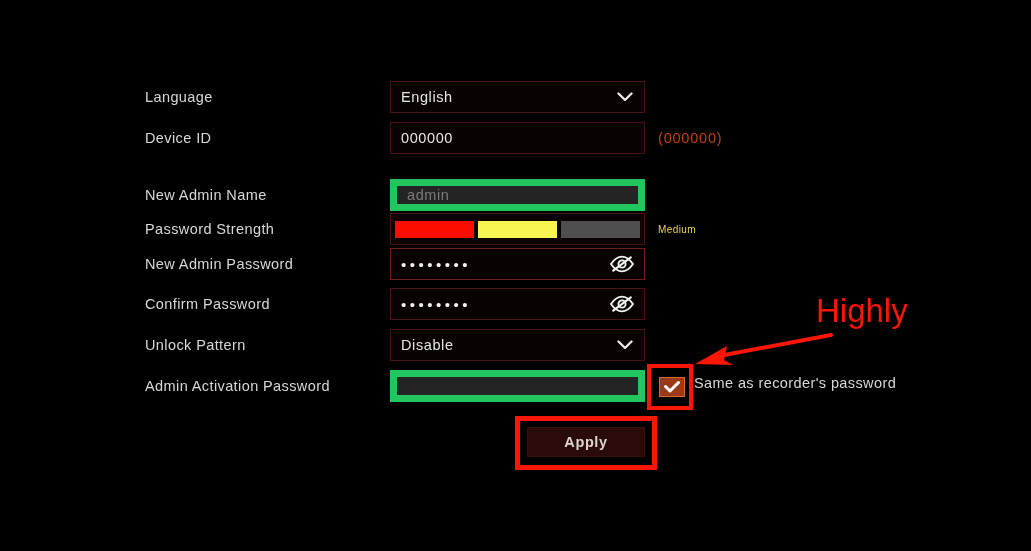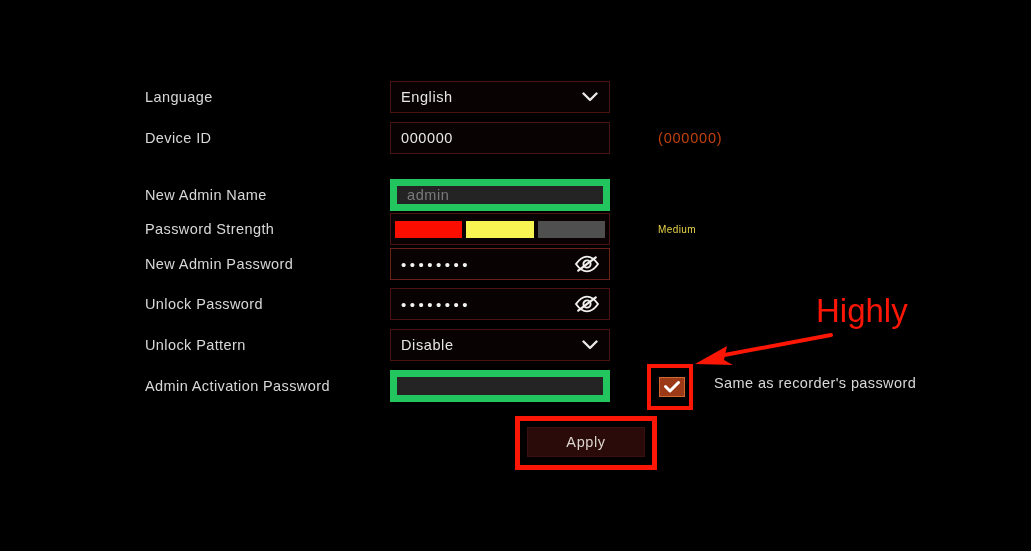--- a/index.html
+++ b/index.html
@@ -30,21 +30,21 @@
     font-size: 14.5px;
     letter-spacing: 0.4px;
     color: #d8d8d8;
     white-space: nowrap;
     line-height: 1;
   }
 
   
   .ctrl {
     position: relative;
-    width: 220px;
+    width: 255px;
     height: 32px;
     box-sizing: border-box;
   }
 
   .field {
     width: 100%;
     height: 100%;
     box-sizing: border-box;
     background: #090202;
     border: 1px solid #4a1410;
@@ -152,21 +152,20 @@
   #checkbox svg { display: block; }
 
   #checkbox-label {
     position: absolute;
     left: 694px;
     top: 375px;
     font-size: 14.5px;
     letter-spacing: 0.4px;
     color: #d8d8d8;
     white-space: nowrap;
-    margin-left: 20px;
   }
 
   
   #apply-highlight {
     position: absolute;
     left: 515px;
     top: 416px;
     width: 142px;
     height: 54px;
     box-sizing: border-box;
@@ -181,20 +180,21 @@
     height: 30px;
     background: #2b0a0a;
     border: 1px solid #3a0f0f;
     box-sizing: border-box;
     display: flex;
     align-items: center;
     justify-content: center;
     font-size: 14.5px;
     letter-spacing: 0.6px;
     color: #dcd6cf;
+    font-weight: bold;
   }
 
   
   #annotation {
     position: absolute;
     left: 816px;
     top: 288px;
     font-size: 33px;
     line-height: 1.38;
     color: #fb1606;
@@ -270,21 +270,21 @@
         <svg width="26" height="18" viewBox="0 0 26 18">
           <path d="M2 9 C6 3.2 10 1.6 13 1.6 C16 1.6 20 3.2 24 9 C20 14.8 16 16.4 13 16.4 C10 16.4 6 14.8 2 9 Z" stroke="#f0f0f0" stroke-width="1.9" fill="none"></path>
           <circle cx="13" cy="9" r="3.6" stroke="#f0f0f0" stroke-width="1.9" fill="none"></circle>
           <line x1="4.2" y1="15.6" x2="21.8" y2="2.4" stroke="#f0f0f0" stroke-width="2.2" stroke-linecap="round"></line>
         </svg>
       </span>
     </div>
   </div>
 
   <div class="row" style="top:288px">
-    <div class="label">Unlock Password</div>
+    <div class="label">Confirm Password</div>
     <div class="ctrl">
       <div class="field">
         <span class="dots">••••••••</span>
       </div>
       <span class="eyeoff">
         <svg width="26" height="18" viewBox="0 0 26 18">
           <path d="M2 9 C6 3.2 10 1.6 13 1.6 C16 1.6 20 3.2 24 9 C20 14.8 16 16.4 13 16.4 C10 16.4 6 14.8 2 9 Z" stroke="#f0f0f0" stroke-width="1.9" fill="none"></path>
           <circle cx="13" cy="9" r="3.6" stroke="#f0f0f0" stroke-width="1.9" fill="none"></circle>
           <line x1="4.2" y1="15.6" x2="21.8" y2="2.4" stroke="#f0f0f0" stroke-width="2.2" stroke-linecap="round"></line>
         </svg>

